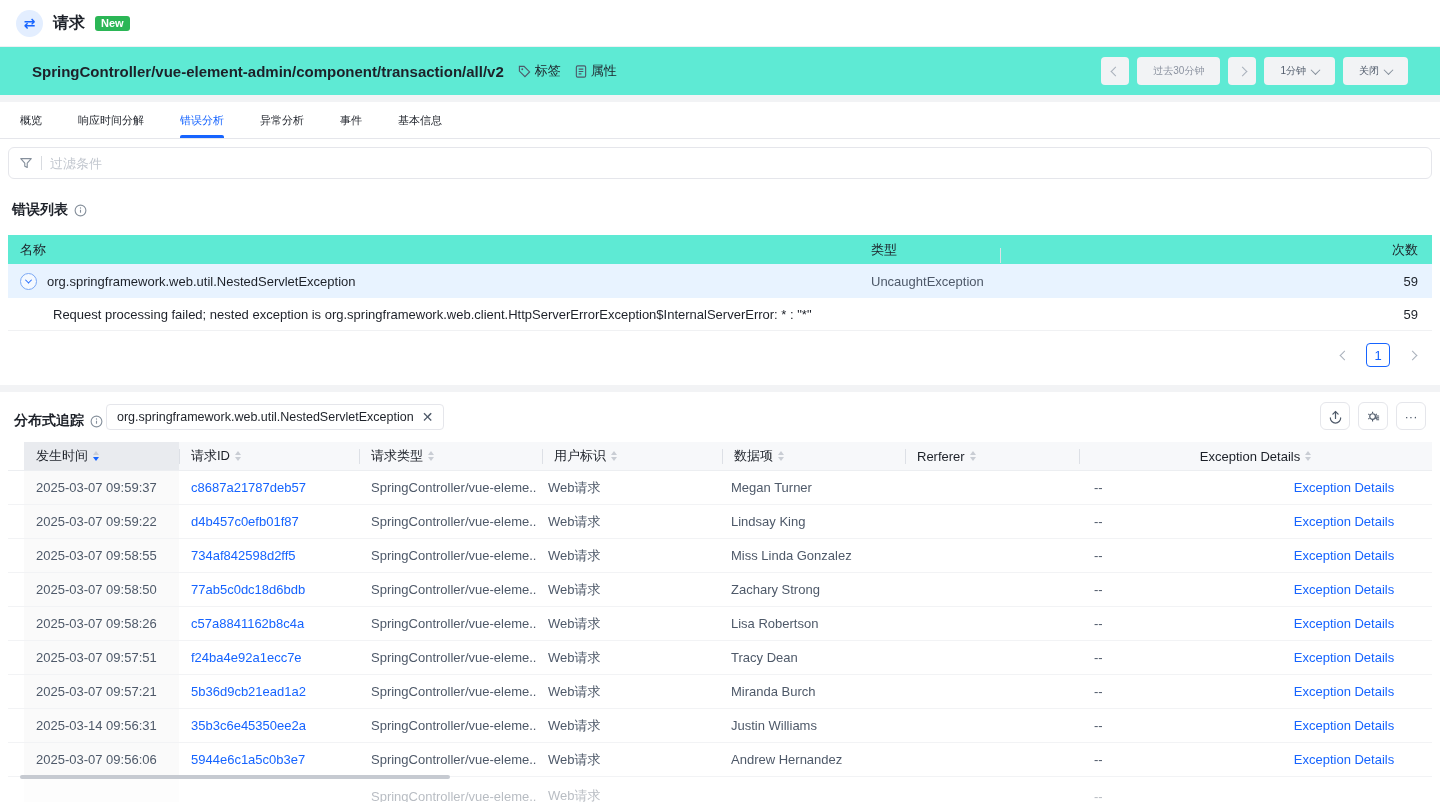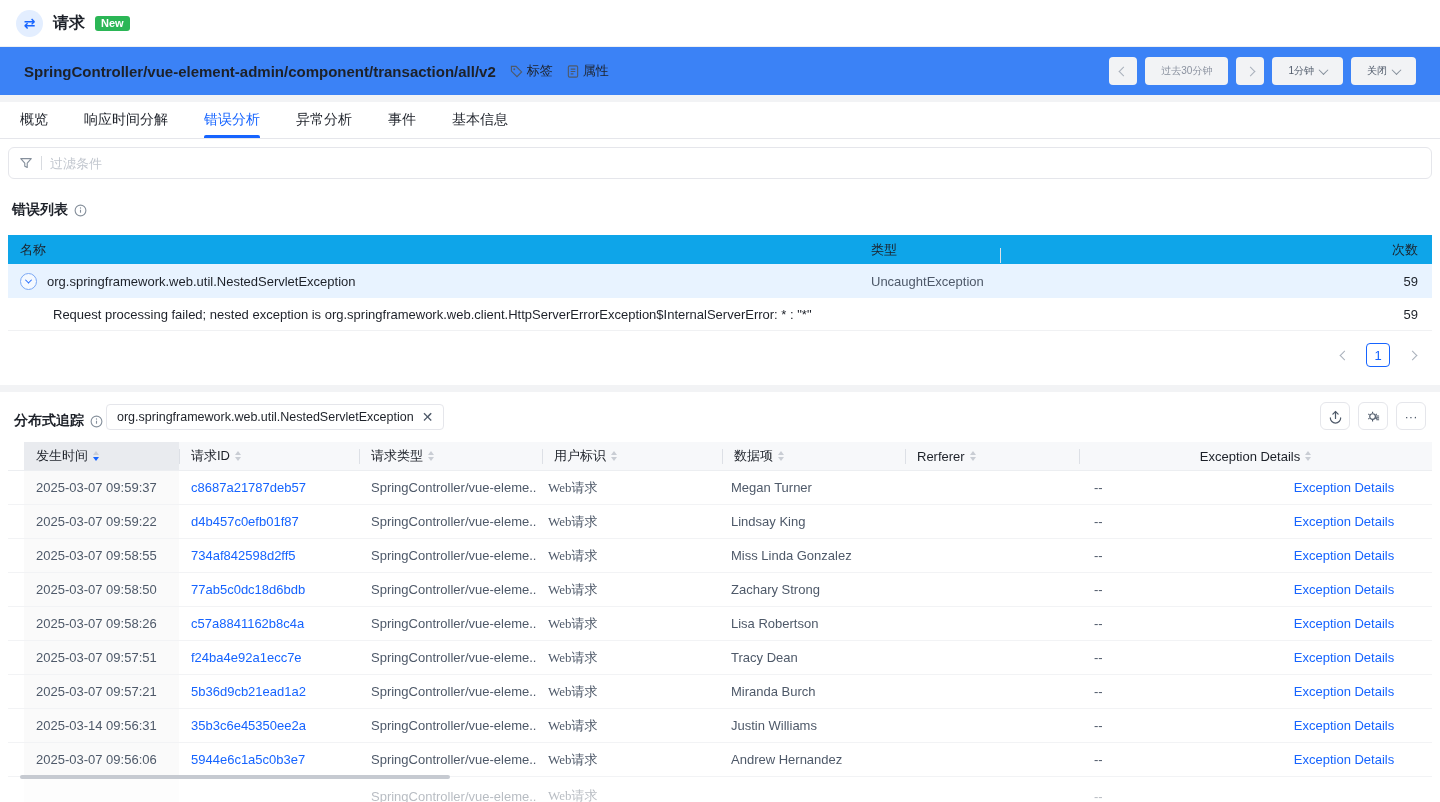--- a/index.html
+++ b/index.html
@@ -6,59 +6,59 @@
   html,body { width:1440px; height:802px; overflow:hidden; background:#f2f3f5;
     font-family:"Liberation Sans","DejaVu Sans",sans-serif; color:#1d2129; }
 
   
   .topbar { height:47px; background:#fff; display:flex; align-items:center; padding:0 16px; gap:10px; border-bottom:1px solid #eef0f3; }
   .app-icon { width:27px; height:27px; border-radius:50%; background:#e3eeff; color:#1664ff; display:flex; align-items:center; justify-content:center; font-size:14px; font-weight:bold; }
   .app-title { font-size:16px; font-weight:700; }
   .new-badge { background:#2bb656; color:#fff; font-size:11px; font-weight:700; padding:2px 6px; border-radius:3px; line-height:1; }
 
   
-  .titlebar { height:48px; background:#3b82f6; display:flex; align-items:center; padding:0 24px; }
+  .titlebar { height:48px; background:#5eead4; display:flex; align-items:center; padding:0 32px; }
   .trans-title { font-size:15px; font-weight:700; }
   .meta-link { display:flex; align-items:center; gap:4px; font-size:13px; color:#1d2129; margin-left:14px; cursor:pointer; }
   .meta-link svg { display:block; }
   .tb-right { margin-left:auto; display:flex; align-items:center; gap:8px; }
   .gbtn { background:#f2f3f5; border:none; border-radius:4px; height:28px; display:flex; align-items:center; justify-content:center; gap:6px; font-size:10px; color:#4e5969; cursor:pointer; font-family:inherit; }
   .gbtn.sq { width:28px; }
   .gbtn.pad { padding:0 16px; }
   .gbtn.muted { color:#8a919f; }
   .chev { width:7px; height:7px; border-color:#86909c; display:inline-block; }
   .chev-down { border-right:1.5px solid #86909c; border-bottom:1.5px solid #86909c; transform:rotate(45deg) translate(-1px,-1px); }
   .chev-left { border-left:1.5px solid #a9b0bb; border-bottom:1.5px solid #a9b0bb; transform:rotate(45deg); }
   .chev-right { border-right:1.5px solid #a9b0bb; border-top:1.5px solid #a9b0bb; transform:rotate(45deg); }
 
   
   .card { background:#fff; }
   .card-a { margin-top:7px; padding-bottom:18px; }
   .card-b { margin-top:7px; height:420px; position:relative; overflow:hidden; }
 
   
   .tabs { display:flex; gap:36px; padding:0 20px; border-bottom:1px solid #e5e6eb; height:37px; align-items:stretch; }
-  .tab { display:flex; align-items:center; font-size:14px; color:#1d2129; cursor:pointer; position:relative; }
+  .tab { display:flex; align-items:center; font-size:11px; color:#1d2129; cursor:pointer; position:relative; }
   .tab.active { color:#1664ff; font-weight:500; }
   .tab.active::after { content:""; position:absolute; left:0; right:0; bottom:0; height:3px; background:#1664ff; border-radius:2px 2px 0 0; }
 
   
   .filterbar { margin:8px 8px 0; height:32px; border:1px solid #e5e6eb; border-radius:6px; display:flex; align-items:center; padding:0 10px; gap:8px; background:#fff; }
   .filter-divider { width:1px; height:14px; background:#d8dbe0; }
   .filterbar input { border:none; outline:none; flex:1; font-size:13px; color:#1d2129; font-family:inherit; background:transparent; }
   .filterbar input::placeholder { color:#c2c7cf; }
 
   
   .sec-title { display:flex; align-items:center; gap:6px; font-size:14px; font-weight:700; }
   .card-a .sec-title { margin:22px 12px 16px; }
   .info-ic { color:#86909c; display:flex; }
 
   
   .etable { margin:0 8px; font-size:13px; }
-  .ehead { display:flex; align-items:center; height:29px; background:#0ea5e9; font-weight:500; color:#1d2129; }
+  .ehead { display:flex; align-items:center; height:29px; background:#5eead4; font-weight:500; color:#1d2129; }
   .ec-name { flex:1; padding:0 12px; }
   .ec-type { width:133px; padding:0 4px; }
   .ec-count { width:432px; text-align:right; padding:0 14px; position:relative; }
   .ehead .ec-count::before { content:""; position:absolute; left:0; top:7px; width:1px; height:15px; background:#dde0e6; }
   .erow { display:flex; align-items:center; height:34px; }
   .erow.expanded { background:#e8f3ff; }
   .erow .ec-name { display:flex; align-items:center; gap:10px; color:#1d2129; }
   .expand-btn { width:17px; height:17px; border-radius:50%; border:1px solid #7aa8f5; background:#f4f9ff; display:flex; align-items:center; justify-content:center; cursor:pointer; flex:none; }
   .expand-btn .chev-down { width:5px; height:5px; border-color:#1664ff; border-width:1.5px; transform:rotate(45deg) translate(-1px,-1px); }
   .erow.sub { height:33px; border-bottom:1px solid #f0f1f3; color:#1d2129; }
@@ -83,21 +83,21 @@
   .th { display:flex; align-items:center; gap:5px; height:100%; padding:0 12px; background:#f7f8fa; color:#1d2129; font-weight:500; position:relative; white-space:nowrap; }
   .th + .th::before { content:""; position:absolute; left:0; top:7px; width:1px; height:15px; background:#dde0e6; }
   .th.sorted { background:#e9ebef; }
   .sortg { display:flex; flex-direction:column; gap:2px; cursor:pointer; }
   .car-up { width:0; height:0; border-left:3.5px solid transparent; border-right:3.5px solid transparent; border-bottom:4px solid #c9cdd4; }
   .car-down { width:0; height:0; border-left:3.5px solid transparent; border-right:3.5px solid transparent; border-top:4px solid #c9cdd4; }
   .car-down.active { border-top-color:#1664ff; }
   .c-time { width:155px;margin-left:16px; }
   .c-id   { width:180px; }
   .c-name { width:177px; }
-  .c-type { width:183px;font-family:Liberation Serif, serif; }
+  .c-type { width:183px; }
   .c-user { width:180px; }
   .c-data { width:183px; }
   .c-ref  { width:174px; }
   .c-exc  { flex:1; justify-content:center; text-align:center; }
   .trow { display:flex; align-items:flex-end; height:34px; border-bottom:1px solid #f2f3f5; color:#4e5969; }
   .tc { padding:0 12px; white-space:nowrap; overflow:hidden; text-overflow:ellipsis; display:flex; align-items:center; height:100%; }
   .tc.c-exc { justify-content:center; }
   .tc.shade { background:#fafafa; }
   .link { color:#1664ff; cursor:pointer; }
   .trow.partial { opacity:.4; border-bottom:none; }

